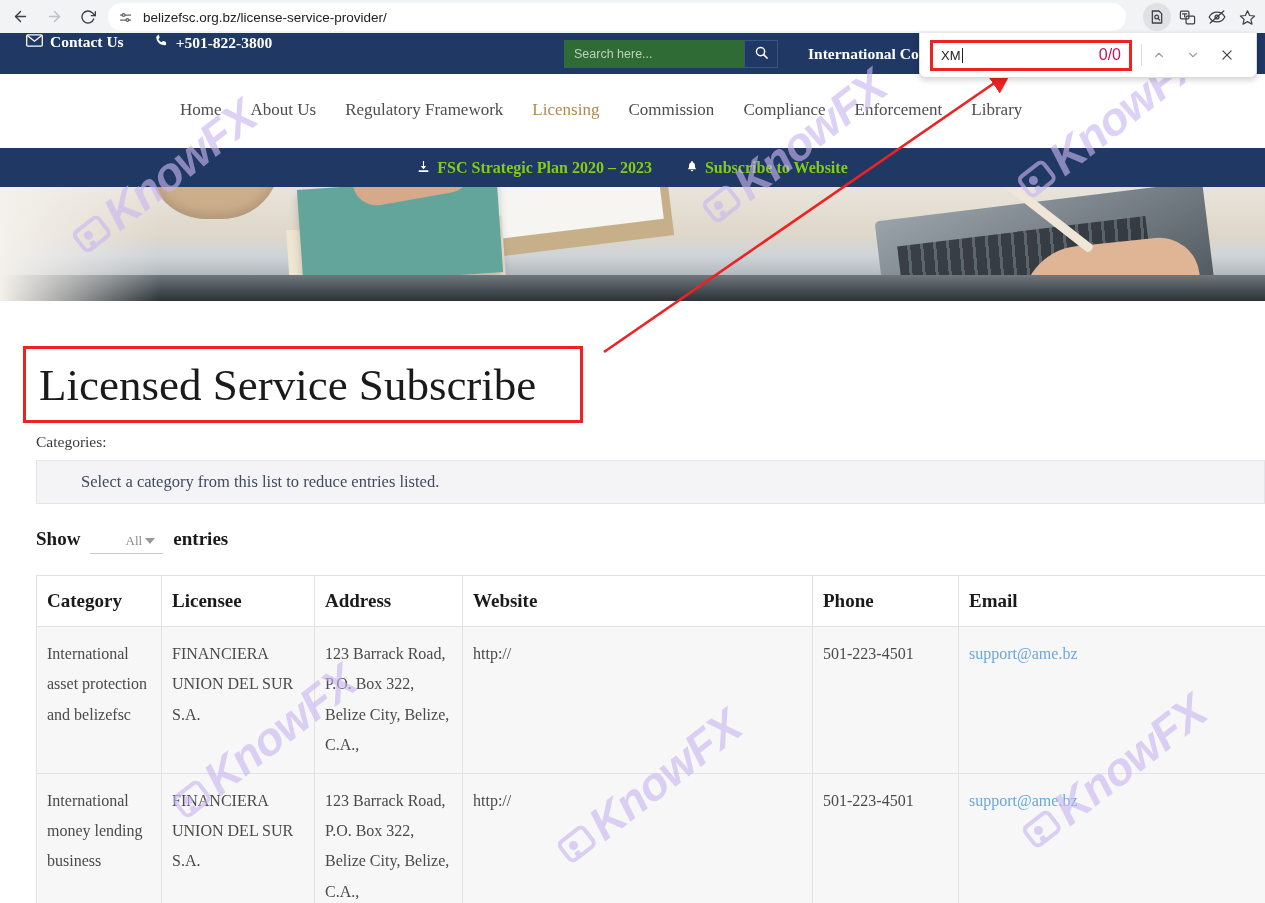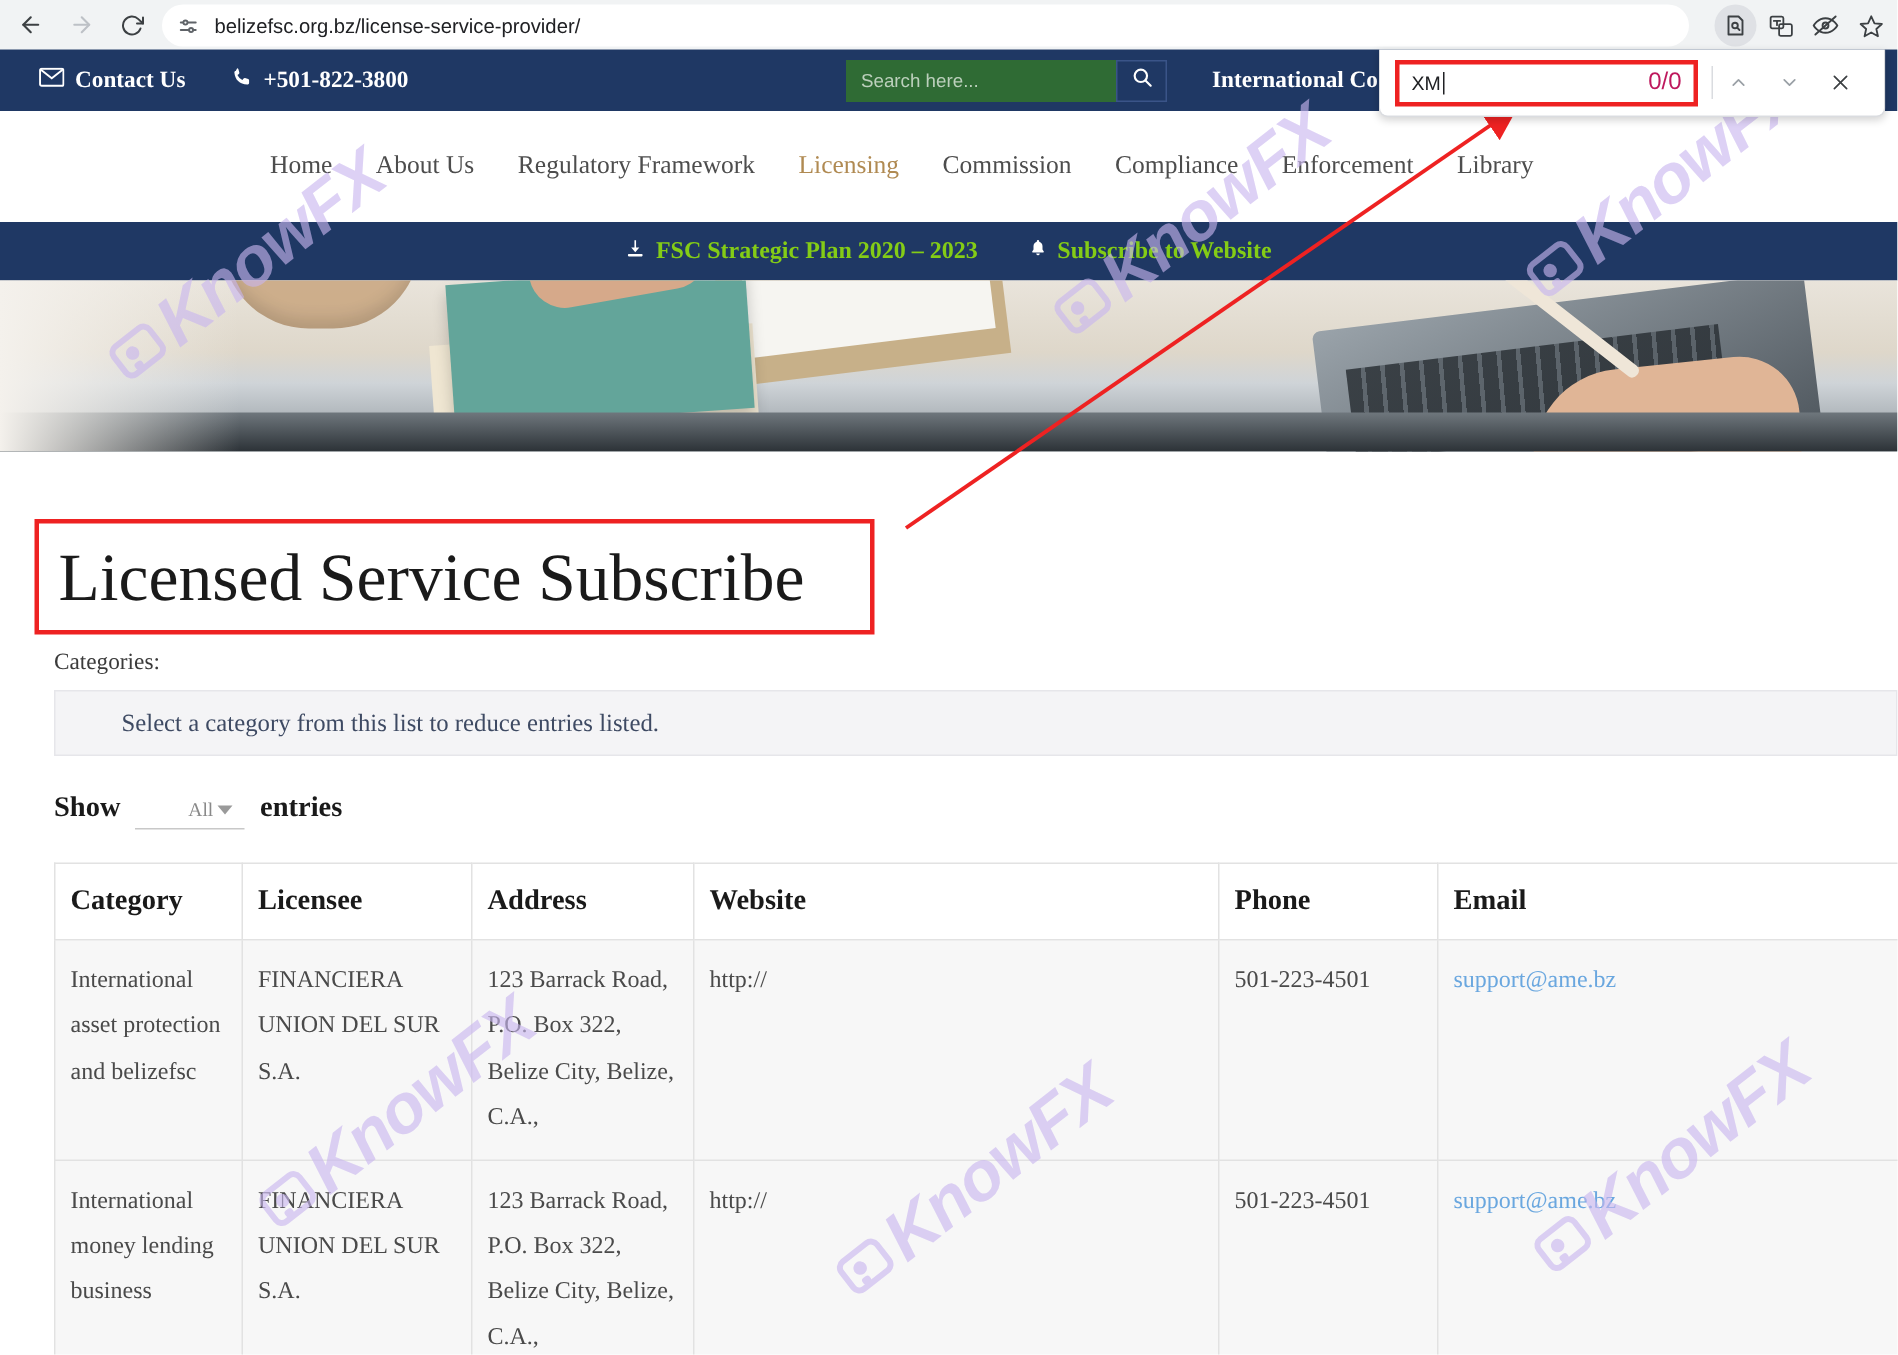--- a/index.html
+++ b/index.html
@@ -90,21 +90,21 @@
     width: 34px; height: 30px;
     display: flex; align-items: center; justify-content: center;
     color: #9aa0a6;
   }
   .find-btn.close { color:#3c4043; }
 
   
   .topbar {
     position: absolute; top: 33px; left: 0; width: 1265px; height: 41px;
     background: #1f3864;
-    display: flex; align-items: center;
+    display: flex; align-items: flex-start;
     color: #ffffff;
   }
   .topbar-link {
     display: flex; align-items: center; gap: 7px;
     font-size: 15.5px; font-weight: bold; color: #ffffff;
   }
   .topbar-link.contact { margin-left: 26px; }
   .topbar-link.phone { margin-left: 30px; }
   .search-wrap { position: absolute; left: 564px; top: 7px; display: flex; }
   .search-field {

